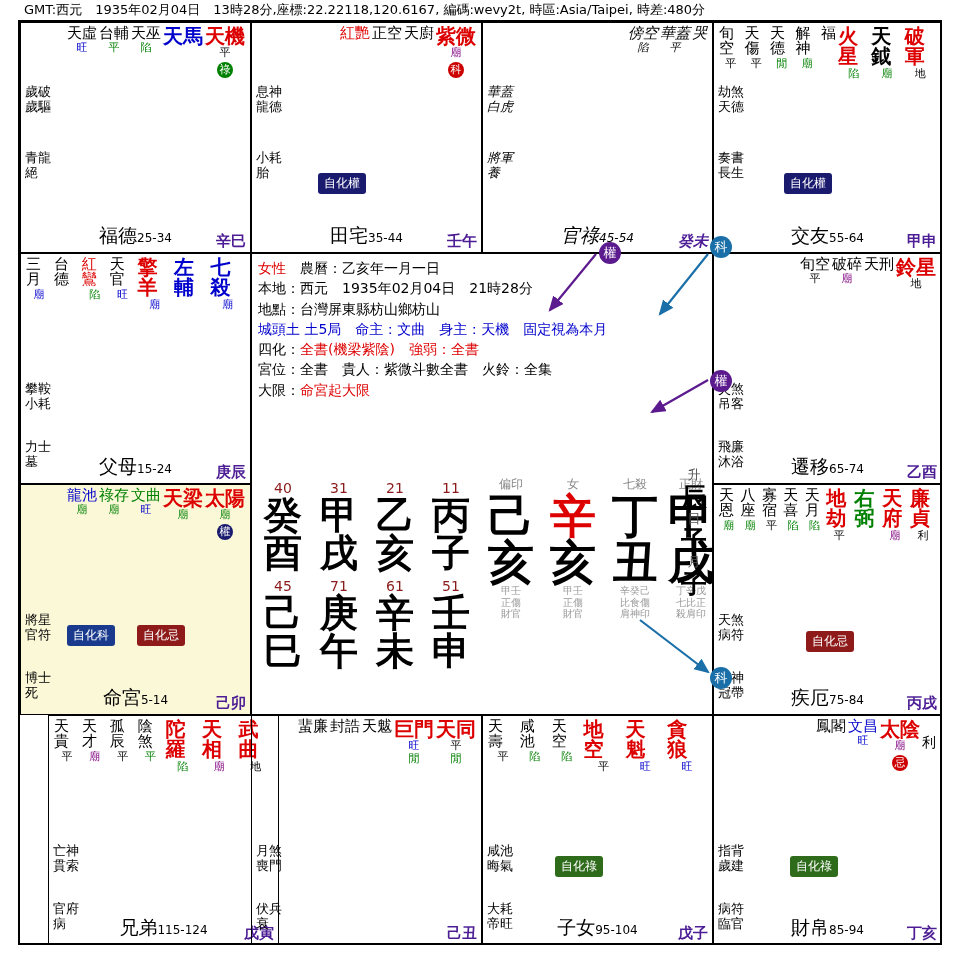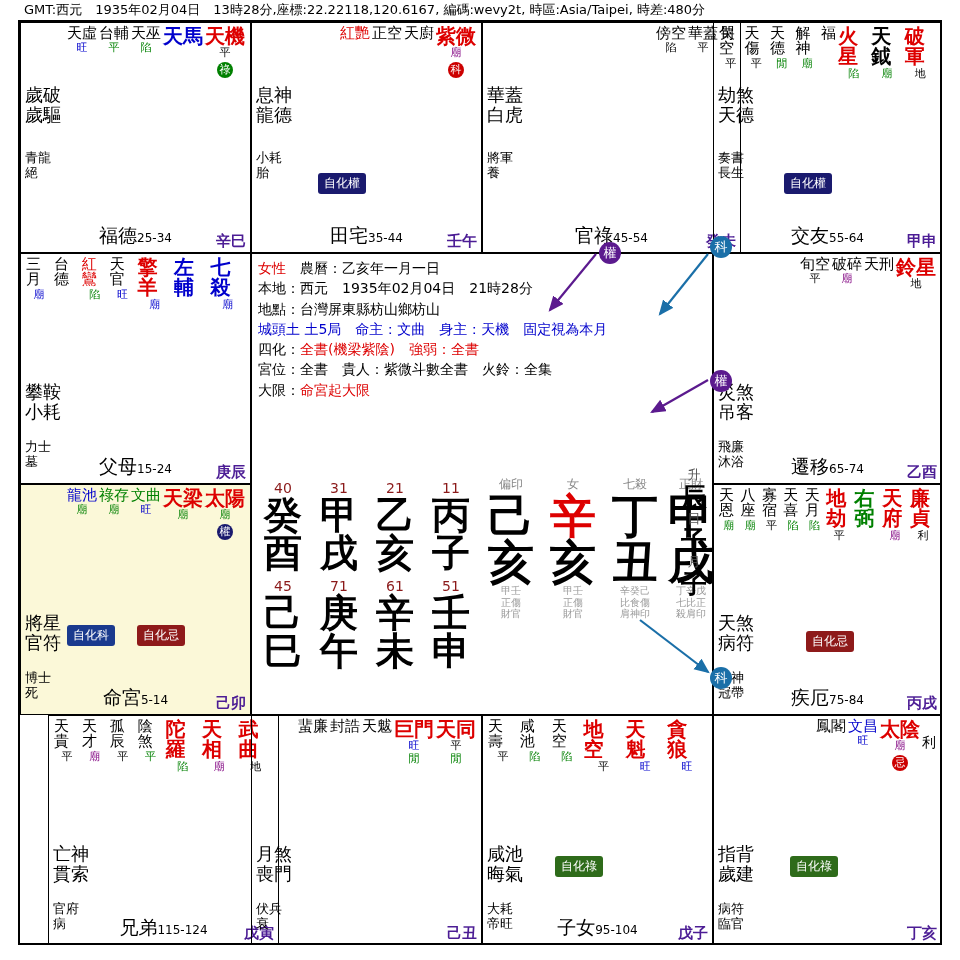--- a/index.html
+++ b/index.html
@@ -42,21 +42,21 @@
     display:flex; flex-direction:column; align-items:center;
     line-height:1.02;
     padding:0 1px;
   }
   .scol .s { font-size:15px; }
   .scol .s.big { font-size:20px; font-weight:bold; }
   .scol .b { font-size:11px; margin-top:1px; }
 
   .minor {
     position:absolute; left:4px; top:62px;
-    font-size:18px; line-height:1.12;
+    font-size:13px; line-height:1.12;
     color:#000;
   }
   .minor2 {
     position:absolute; left:4px; top:128px;
     font-size:13px; line-height:1.12;
     color:#000;
   }
   .selfhua {
     position:absolute;
     font-size:12px; color:#fff; border-radius:3px;
@@ -184,21 +184,21 @@
         <div>小耗</div>
         <div>胎</div>
       </div>
       <div class="selfhua" style="left:66px;top:150px;background:#1a1a6e;">自化權</div>
       <div class="palname">
         <span class="pn">田宅</span><span class="rng">35-44</span>
       </div>
       <div class="branch"><span>壬午</span></div>
     </div>
 
-    <div class="cell c-h" style="left:462px;top:0;width:259px;">
+    <div class="cell c-h" style="left:462px;top:0;width:231px;font-style:italic;">
       <div class="stars">
         <div class="scol">
             <span class="s black">傍空</span>
             <span class="b black">陷</span>
           </div>
         <div class="scol">
             <span class="s black">華蓋</span>
             <span class="b black">平</span>
           </div>
         <div class="scol">
@@ -586,20 +586,23 @@
       </div>
       <div class="minor" style="top:128px;">
         <div>指背</div>
         <div>歲建</div>
       </div>
       <div class="minor2" style="top:186px;">
         <div>病符</div>
         <div>臨官</div>
       </div>
       <div class="selfhua" style="left:76px;top:140px;background:#2e6b1a;">自化祿</div>
+      <div class="palname">
+        <span class="pn">財帛</span><span class="rng">85-94</span>
+      </div>
       <div class="branch"><span>丁亥</span></div>
     </div>
 
     <div class="center">
       <div class="info">
         <div><span class="red">女性</span>　<span class="black">農曆：乙亥年一月一日</span></div>
         <div><span class="black">本地：</span><span class="black">西元　1935年02月04日　21時28分</span></div>
         <div><span class="black">地點：</span><span class="black">台灣屏東縣枋山鄉枋山</span></div>
         <div><span class="blue">城頭土 土5局</span>　<span class="blue">命主：文曲　身主：天機　固定視為本月</span></div>
         <div><span class="black">四化：</span><span class="red">全書(機梁紫陰)　強弱：全書</span></div>

